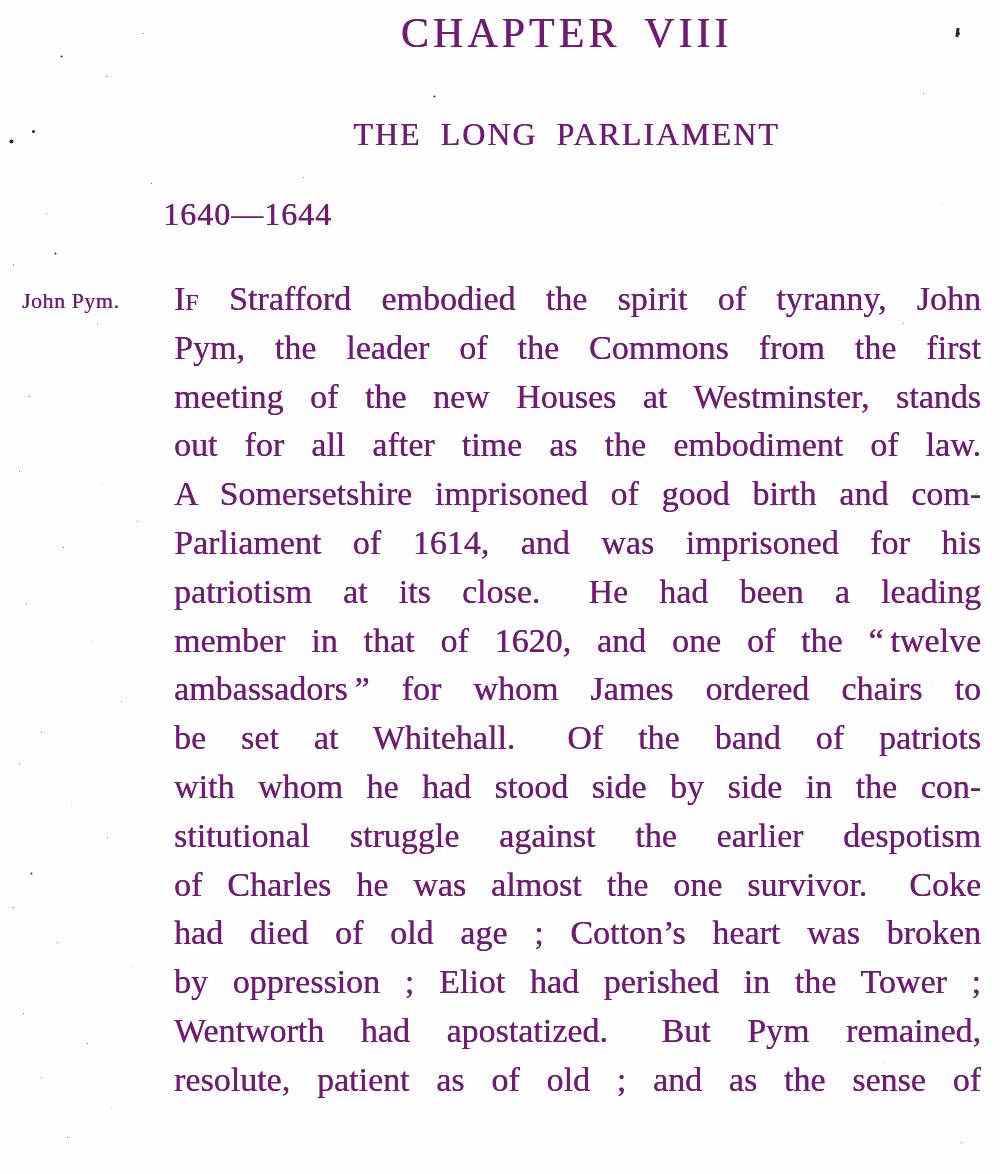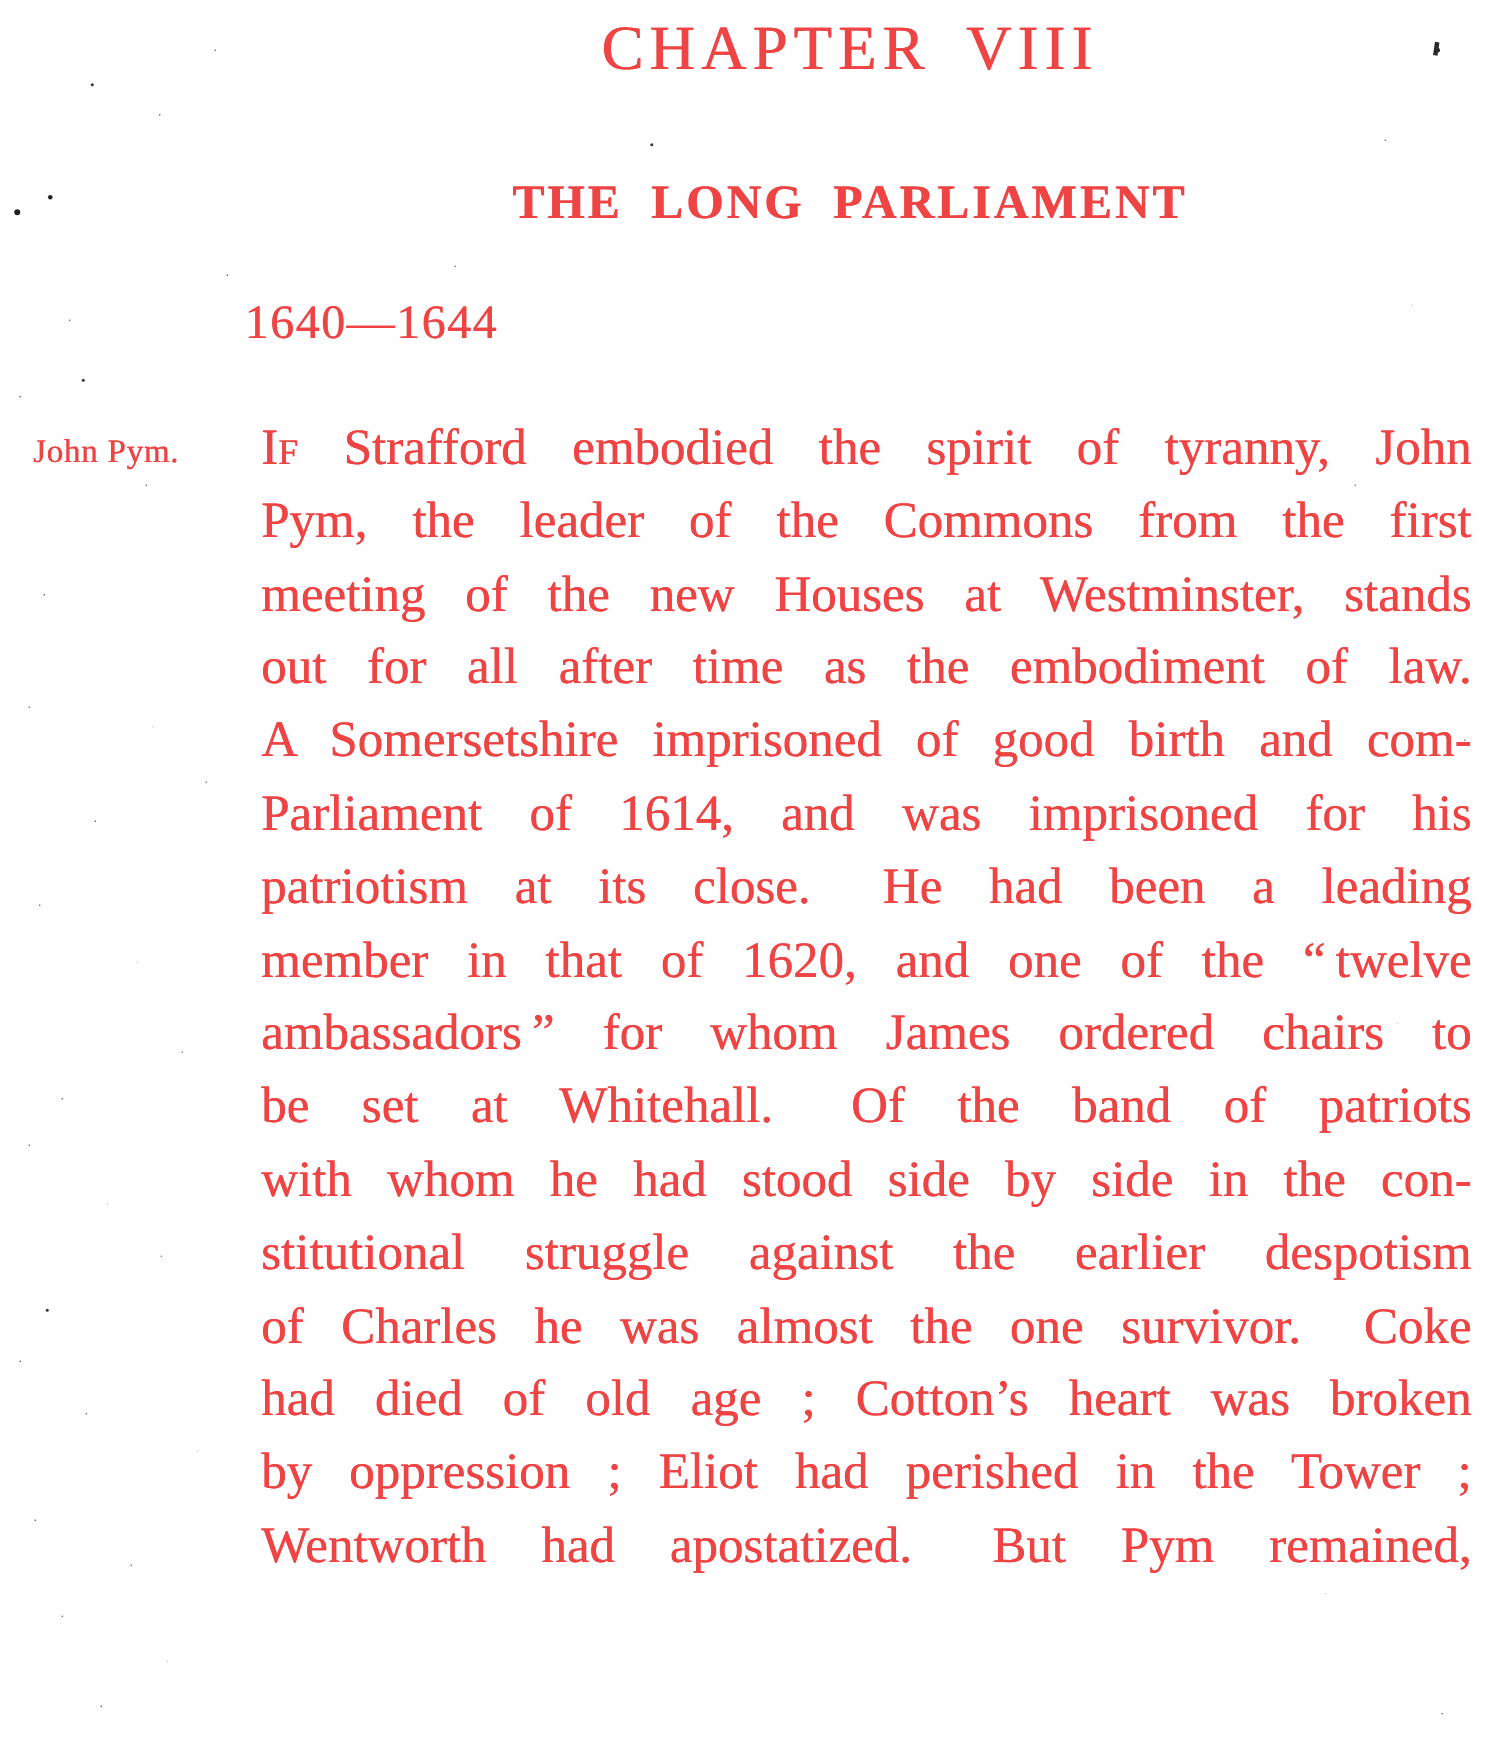--- a/index.html
+++ b/index.html
@@ -28,21 +28,21 @@
     margin: 0;
   }
   .section-title {
     position: absolute;
     top: 118px; left: 163px; width: 807px;
     text-align: center;
     font-size: 32px;
     line-height: 1;
     letter-spacing: 2px;
     word-spacing: 9px;
-    font-weight: bold;
+    font-weight: normal;
     text-shadow: 0.4px 0 0 currentColor;
     margin: 0;
   }
   .date-range {
     position: absolute;
     top: 198px; left: 163px; width: 807px;
     text-align: left;
     font-size: 32px;
     line-height: 1;
     letter-spacing: 1px;
@@ -98,21 +98,21 @@
       882px 1061px 0 -1.2px #555, 10px 140px 0 0.5px #222;
   }
   .corner-mark {
     position: absolute; top: 28px; left: 956px; width: 3px; height: 9px;
     background: #2a2a2a; transform: rotate(8deg);
   }
 </style>
 </head>
 <body>
 
-<div class="page" style="background: rgb(254, 254, 254); color: #ef4444;">
+<div class="page" style="background: rgb(254, 254, 254); color: #701a75;">
 
   <div class="noise"></div>
   <div class="corner-mark"></div>
 
   <h1 class="chapter-heading">CHAPTER VIII</h1>
 
   <h2 class="section-title">THE LONG PARLIAMENT</h2>
 
   <div class="date-range">1640—1644</div>
 
@@ -131,15 +131,16 @@
       <div class="text-line">patriotism at its close.  He had been a leading</div>
       <div class="text-line">member in that of 1620, and one of the “ twelve</div>
       <div class="text-line">ambassadors ” for whom James ordered chairs to</div>
       <div class="text-line">be set at Whitehall.  Of the band of patriots</div>
       <div class="text-line">with whom he had stood side by side in the con-</div>
       <div class="text-line">stitutional struggle against the earlier despotism</div>
       <div class="text-line">of Charles he was almost the one survivor.  Coke</div>
       <div class="text-line">had died of old age ; Cotton’s heart was broken</div>
       <div class="text-line">by oppression ; Eliot had perished in the Tower ;</div>
       <div class="text-line">Wentworth had apostatized.  But Pym remained,</div>
+      <div class="text-line">resolute, patient as of old ; and as the sense of</div>
     </div>
 
 </div>
 
 </body></html>

